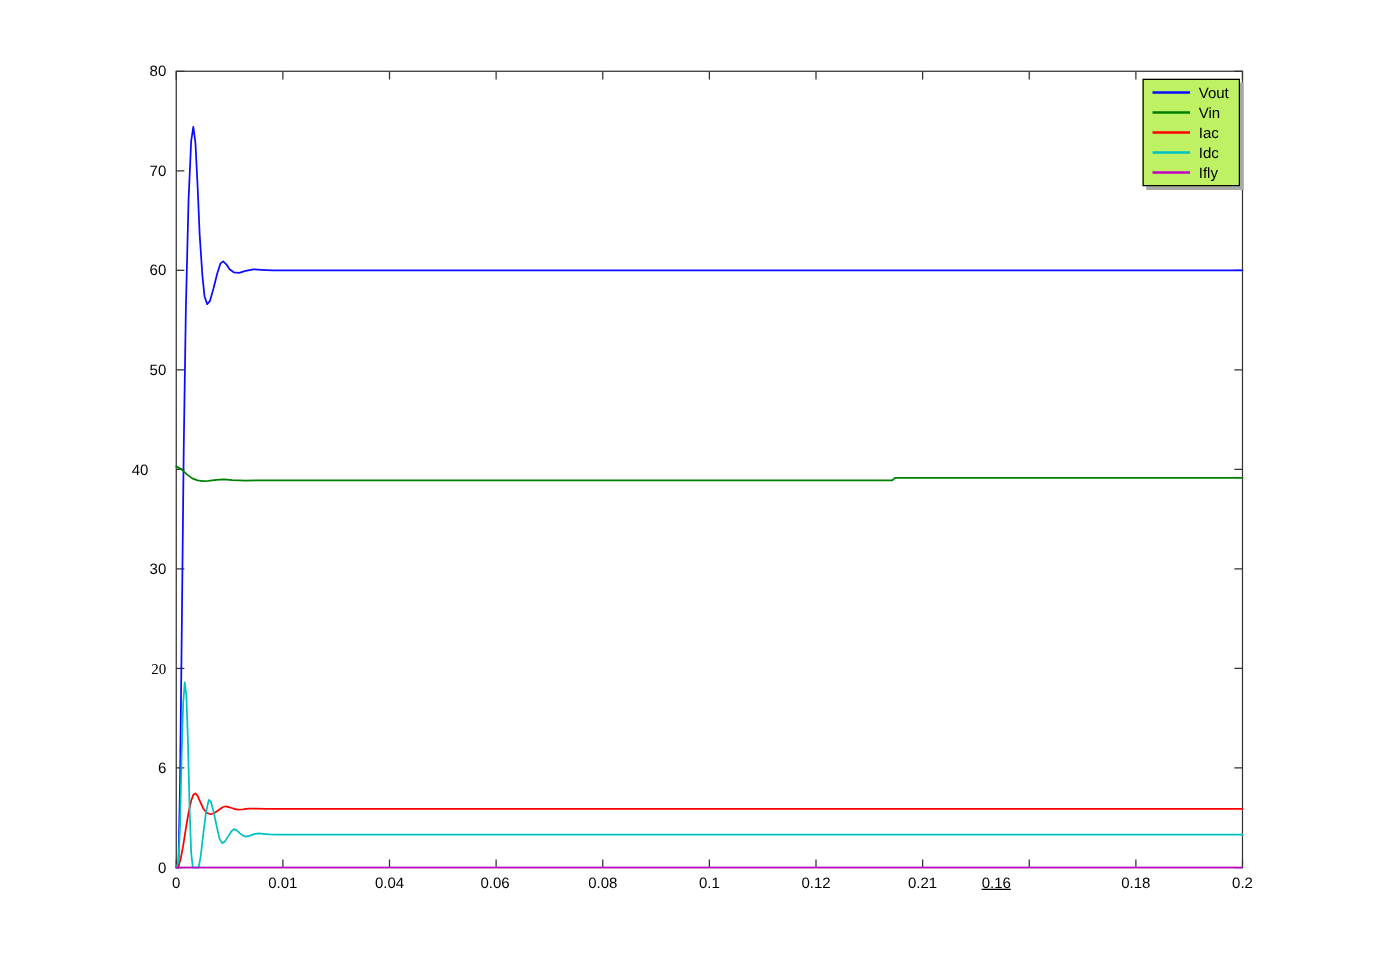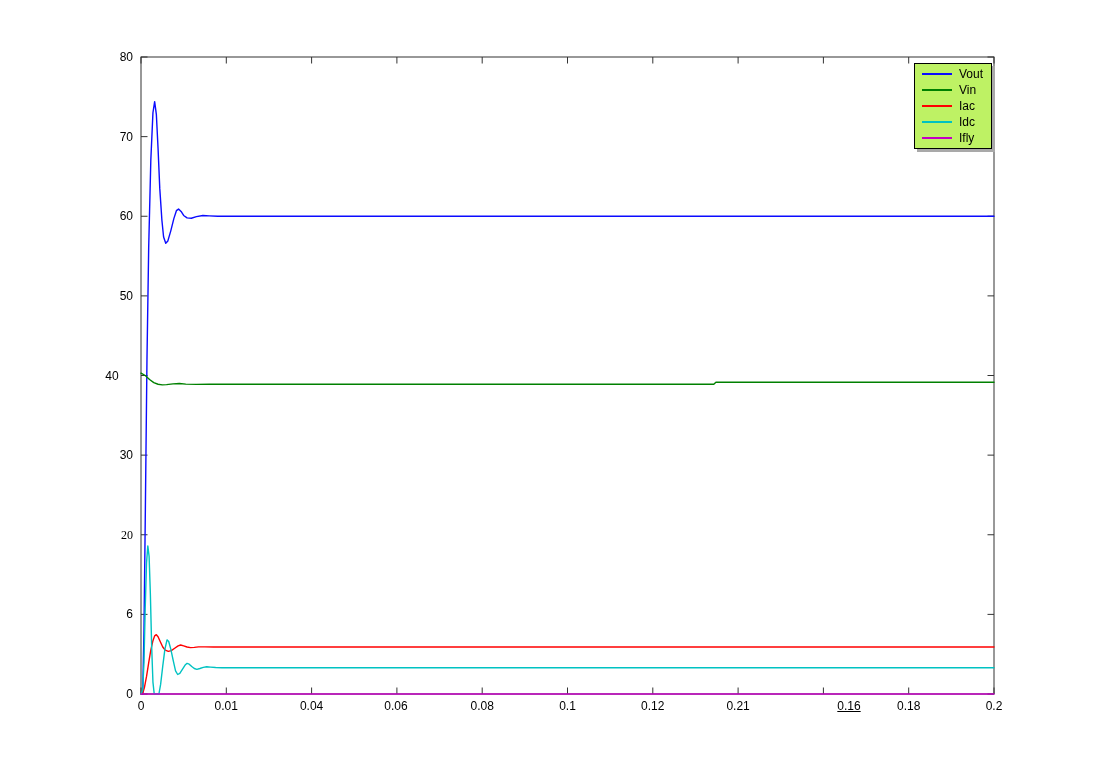--- a/index.html
+++ b/index.html
@@ -132,21 +132,21 @@
     </svg>
   <div class="tick-layer" id="xtick-labels">
       <span class="xtick-label" style="left: 113px; top: 699px;">0</span>
       <span class="xtick-label" style="left: 198.3px; top: 699px;">0.01</span>
       <span class="xtick-label" style="left: 283.6px; top: 699px;">0.04</span>
       <span class="xtick-label" style="left: 368px; top: 699px;">0.06</span>
       <span class="xtick-label" style="left: 454.2px; top: 699px;">0.08</span>
       <span class="xtick-label" style="left: 539.5px; top: 699px;">0.1</span>
       <span class="xtick-label" style="left: 624.8px; top: 699px;">0.12</span>
       <span class="xtick-label" style="left: 710.1px; top: 699px;">0.21</span>
-      <span class="xtick-label" style="left: 821px; top: 699px; text-decoration: underline;">0.16</span>
+      <span class="xtick-label" style="left: 769px; top: 699px; text-decoration: underline;">0.16</span>
       <span class="xtick-label" style="left: 880.7px; top: 699px;">0.18</span>
       <span class="xtick-label" style="left: 966px; top: 699px;">0.2</span>
     </div>
   <div class="tick-layer" id="ytick-labels">
       <span class="ytick-label" style="left: 91px; top: 687px;">0</span>
       <span class="ytick-label" style="left: 91px; top: 607.375px;">6</span>
       <span class="ytick-label" style="left: 91px; top: 527.75px; font-family: Liberation Serif, serif;">20</span>
       <span class="ytick-label" style="left: 91px; top: 448.125px;">30</span>
       <span class="ytick-label" style="left: 91px; top: 368.5px; text-align: center;">40</span>
       <span class="ytick-label" style="left: 91px; top: 288.875px;">50</span>

